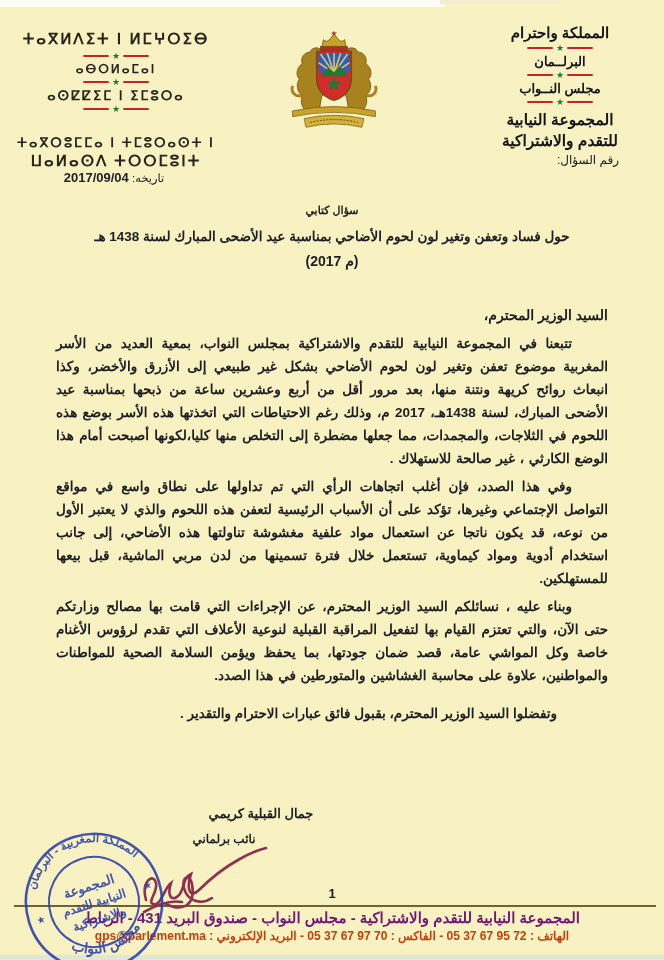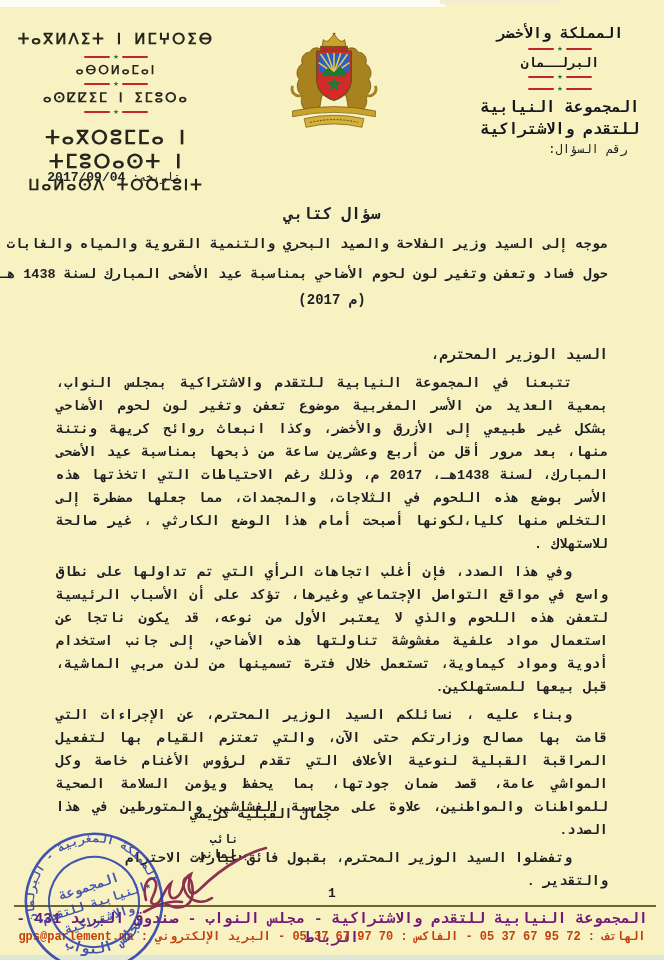--- a/index.html
+++ b/index.html
@@ -1,35 +1,35 @@
 <!DOCTYPE html>
 <html lang="ar"><head>
 <meta charset="utf-8">
 <style>
   html,body{margin:0;padding:0;background:#888;}
   .page{
     position:relative; width:664px; height:960px; margin:0 auto;
     background:#f8f1c1; overflow:hidden;
-    font-family:Liberation Mono, monospace; color:#1c1e24;
+    font-family:Liberation Sans, sans-serif; color:#1c1e24;
     direction:rtl;
   }
   .scan-strip-top{position:absolute;top:0;left:0;width:445px;height:7px;background:#fdfdf6;}
   .scan-strip-top2{position:absolute;top:0;left:440px;width:120px;height:4px;background:#f3eccf;}
   .scan-strip-bottom{position:absolute;bottom:0;left:0;width:100%;height:5px;background:#dfe8d6;}
 
   
   .tifinagh-block{
     position:absolute; top:30px; left:16px; width:200px;
     direction:ltr; text-align:center; color:#26261e;
   }
   .tif-line{font-weight:bold; letter-spacing:2px;}
   .tif-l1{font-size:15px; margin-bottom:2px;}
   .tif-l2{font-size:12px;}
   .tif-l3{font-size:13px;}
-  .tif-l4{font-size:19px; margin-top:8px;}
+  .tif-l4{font-size:13px; margin-top:20px;}
   .tif-l5{font-size:15px; margin-top:2px;}
   .sep{display:flex; align-items:center; justify-content:center; gap:3px; height:12px;}
   .sep .bar{width:26px; height:2px; background:#c0272d; border-radius:1px;}
   .sep .star{color:#1e7a34; font-size:9px; line-height:9px;}
   .date-line{
     position:absolute; top:170px; left:44px; width:140px;
     font-size:11.5px; text-align:center; color:#20222a;
   }
   .date-line .val{font-weight:bold; font-size:13px;}
 
@@ -43,35 +43,35 @@
   .ar-group{font-size:15.5px; font-weight:bold; margin-top:3px;}
   .ar-qnum{font-size:12px; margin-top:3px; transform:translateX(28px);}
 
   .emblem{position:absolute; top:26px; left:281px; width:106px; height:112px;}
 
   
   .letter{
     position:absolute; top:204px; right:56px; left:56px;
     text-align:center;
   }
-  .t-kind{font-size:16px; font-weight:bold; margin-bottom:11px;}
+  .t-kind{font-size:11px; font-weight:bold; margin-bottom:11px;}
   .t-addr{font-size:13.5px; font-weight:bold; margin-bottom:13px; white-space:nowrap;}
   .t-subj{font-size:13.5px; font-weight:bold; margin-bottom:9px; white-space:nowrap;}
   .t-year{font-size:14px; font-weight:bold; margin-bottom:38px;}
   .body-text{text-align:right;}
   .salutation{font-size:14px; font-weight:bold; margin:0 0 9px 0;}
   .greeting{font-size:13.5px; font-weight:bold; margin:0 0 11px 0;}
   .par{
     font-size:13.5px; font-weight:bold; line-height:23px;
     text-align:justify; text-indent:36px; margin:0 0 5px 0;
     word-spacing:1px;
   }
   .closing{
     font-size:13.5px; font-weight:bold; line-height:23px;
-    text-indent:36px; margin:0;
+    text-indent:36px; margin:15px;
   }
 
   
   .sign-name{position:absolute; top:806px; left:186px; width:150px; font-size:13px; font-weight:bold; text-align:center;}
   .sign-role{position:absolute; top:832px; left:184px; width:80px; font-size:12px; font-weight:bold; text-align:center;}
   .signature-svg{position:absolute; top:838px; left:138px; width:135px; height:82px; z-index:4;}
   .stamp{
     position:absolute; top:820px; left:12px; width:164px; height:164px;
     transform:rotate(-18deg); opacity:.88; z-index:5;
   }
@@ -155,45 +155,45 @@
     </g>
 
     <g>
       <path d="M12,86 Q55,77 98,86 L98,92 Q55,83 12,92 Z" fill="#c9a227" stroke="#6b5110" stroke-width="0.7"></path>
       <path d="M24,94 Q55,87 86,94 L84,103 Q55,96 26,103 Z" fill="#d4b23a" stroke="#6b5110" stroke-width="0.7"></path>
       <path d="M30,98 Q55,92 80,98" fill="none" stroke="#5a4a10" stroke-width="1" stroke-dasharray="2 1.5"></path>
     </g>
   </svg>
 
   <div class="arabic-block">
-    <div class="ar-kingdom">المملكة والأخضر</div>
+    <div class="ar-kingdom">المملكة واحترام</div>
     <div class="sep">
       <span class="bar"></span>
       <span class="star">★</span>
       <span class="bar"></span>
     </div>
     <div class="ar-parliament">البرلــمان</div>
     <div class="sep">
       <span class="bar"></span>
       <span class="star">★</span>
       <span class="bar"></span>
     </div>
+    <div class="ar-chamber">مجلس النــواب</div>
     <div class="sep">
       <span class="bar"></span>
       <span class="star">★</span>
       <span class="bar"></span>
     </div>
     <div class="ar-group">المجموعة النيابية</div>
     <div class="ar-group">للتقدم والاشتراكية</div>
     <div class="ar-qnum">رقم السؤال:</div>
   </div>
 
   <div class="letter">
     <div class="t-kind">سؤال كتابي</div>
-    <div class="t-addr">موجه إلى السيد وزير الفلاحة والصيد البحري والتنمية القروية والمياه والغابات</div>
     <div class="t-subj">حول فساد وتعفن وتغير لون لحوم الأضاحي بمناسبة عيد الأضحى المبارك لسنة 1438 هـ</div>
     <div class="t-year"><span dir="ltr">(2017 م)</span></div>
 
     <div class="body-text">
       <p class="salutation">السيد الوزير المحترم،</p>
       <p class="par">تتبعنا في المجموعة النيابية للتقدم والاشتراكية بمجلس النواب، بمعية العديد من الأسر المغربية موضوع تعفن وتغير لون لحوم الأضاحي بشكل غير طبيعي إلى الأزرق والأخضر، وكذا انبعاث روائح كريهة ونتنة منها، بعد مرور أقل من أربع وعشرين ساعة من ذبحها بمناسبة عيد الأضحى المبارك، لسنة 1438هـ، 2017 م، وذلك رغم الاحتياطات التي اتخذتها هذه الأسر بوضع هذه اللحوم في الثلاجات، والمجمدات، مما جعلها مضطرة إلى التخلص منها كليا،لكونها أصبحت أمام هذا الوضع الكارثي ، غير صالحة للاستهلاك .</p>
       <p class="par">وفي هذا الصدد، فإن أغلب اتجاهات الرأي التي تم تداولها على نطاق واسع في مواقع التواصل الإجتماعي وغيرها، تؤكد على أن الأسباب الرئيسية لتعفن هذه اللحوم والذي لا يعتبر الأول من نوعه، قد يكون ناتجا عن استعمال مواد علفية مغشوشة تناولتها هذه الأضاحي، إلى جانب استخدام أدوية ومواد كيماوية، تستعمل خلال فترة تسمينها من لدن مربي الماشية، قبل بيعها للمستهلكين.</p>
       <p class="par">وبناء عليه ، نسائلكم السيد الوزير المحترم، عن الإجراءات التي قامت بها مصالح وزارتكم حتى الآن، والتي تعتزم القيام بها لتفعيل المراقبة القبلية لنوعية الأعلاف التي تقدم لرؤوس الأغنام خاصة وكل المواشي عامة، قصد ضمان جودتها، بما يحفظ ويؤمن السلامة الصحية للمواطنات والمواطنين، علاوة على محاسبة الغشاشين والمتورطين في هذا الصدد.</p>
       <p class="closing">وتفضلوا السيد الوزير المحترم، بقبول فائق عبارات الاحترام والتقدير .</p>
     </div>

